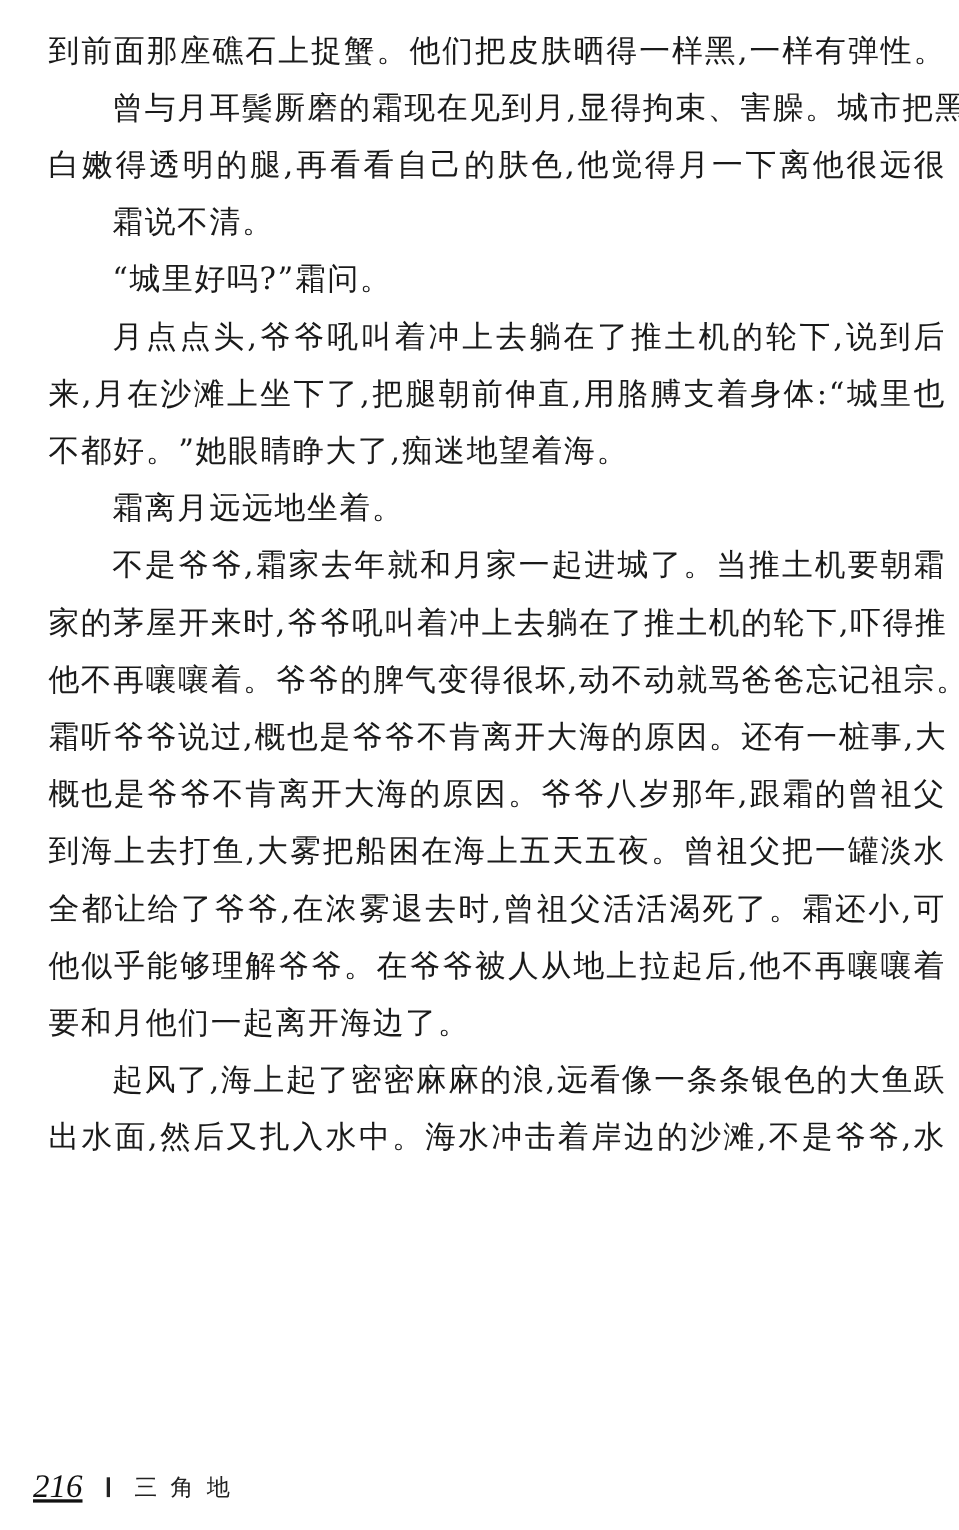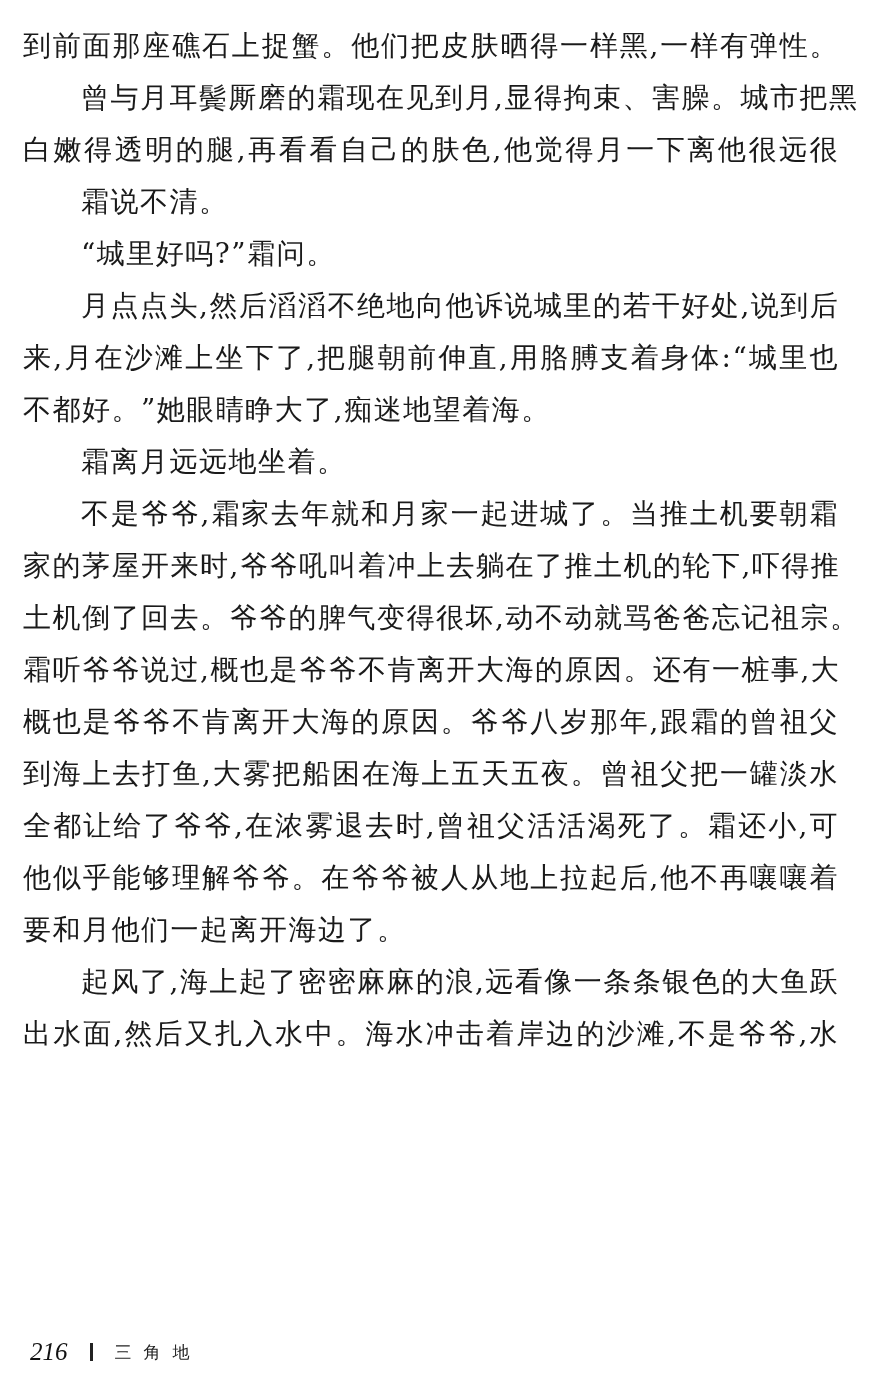--- a/index.html
+++ b/index.html
@@ -10,21 +10,21 @@
     body {
       width: 872px;
       height: 1391px;
       position: relative;
       overflow: hidden;
       color: #1a1a1a;
       font-family: "DejaVu Serif", "Liberation Serif", serif;
     }
     .page-body {
       position: absolute;
-      left: 23px;
+      left: 44px;
       top: 20px;
       width: 816px;
     }
     .line {
       height: 52px;
       line-height: 52px;
       font-size: 28px;
       white-space: nowrap;
       letter-spacing: 1.5px;
       overflow: visible;
@@ -40,54 +40,55 @@
       position: absolute;
       left: 30px;
       top: 1332px;
       height: 40px;
       display: flex;
       align-items: center;
     }
     .page-number {
       font-family: "Liberation Serif", "DejaVu Serif", serif;
       font-style: italic;
-      font-size: 25px;
+      font-size: 30px;
       color: #111;
+      text-decoration: underline;
     }
     .footer-divider {
       display: inline-block;
       width: 3px;
       height: 18px;
       background: #222;
       margin-left: 22px;
       margin-right: 22px;
     }
     .book-title {
       font-family: Liberation Sans, sans-serif;
-      font-size: 17px;
+      font-size: 21px;
       letter-spacing: 12px;
       color: #222;
     }
   </style>
 </head>
 <body>
 
 <div class="page-body">
   <div class="line justify">到前面那座礁石上捉蟹。他们把皮肤晒得一样黑,一样有弹性。</div>
   <div class="line indent justify">曾与月耳鬓厮磨的霜现在见到月,显得拘束、害臊。城市把黑</div>
   <div class="line justify">白嫩得透明的腿,再看看自己的肤色,他觉得月一下离他很远很</div>
   <div class="line indent">霜说不清。</div>
   <div class="line indent">“城里好吗?”霜问。</div>
-  <div class="line indent justify">月点点头,然后滔滔不绝地向他诉说城里的若干好处,说到后</div>
+  <div class="line indent justify">月点点头,爷爷吼叫着冲上去躺在了推土机的轮下,说到后</div>
   <div class="line justify">来,月在沙滩上坐下了,把腿朝前伸直,用胳膊支着身体:“城里也</div>
   <div class="line">不都好。”她眼睛睁大了,痴迷地望着海。</div>
   <div class="line indent">霜离月远远地坐着。</div>
   <div class="line indent justify">不是爷爷,霜家去年就和月家一起进城了。当推土机要朝霜</div>
   <div class="line justify">家的茅屋开来时,爷爷吼叫着冲上去躺在了推土机的轮下,吓得推</div>
-  <div class="line justify">土机倒了回去。爷爷的脾气变得很坏,动不动就骂爸爸忘记祖宗。</div>
+  <div class="line justify">他不再嚷嚷着。爷爷的脾气变得很坏,动不动就骂爸爸忘记祖宗。</div>
   <div class="line justify">霜听爷爷说过,概也是爷爷不肯离开大海的原因。还有一桩事,大</div>
   <div class="line justify">概也是爷爷不肯离开大海的原因。爷爷八岁那年,跟霜的曾祖父</div>
   <div class="line justify">到海上去打鱼,大雾把船困在海上五天五夜。曾祖父把一罐淡水</div>
   <div class="line justify">全都让给了爷爷,在浓雾退去时,曾祖父活活渴死了。霜还小,可</div>
   <div class="line justify">他似乎能够理解爷爷。在爷爷被人从地上拉起后,他不再嚷嚷着</div>
   <div class="line">要和月他们一起离开海边了。</div>
   <div class="line indent justify">起风了,海上起了密密麻麻的浪,远看像一条条银色的大鱼跃</div>
   <div class="line justify">出水面,然后又扎入水中。海水冲击着岸边的沙滩,不是爷爷,水</div>
 </div>
 

